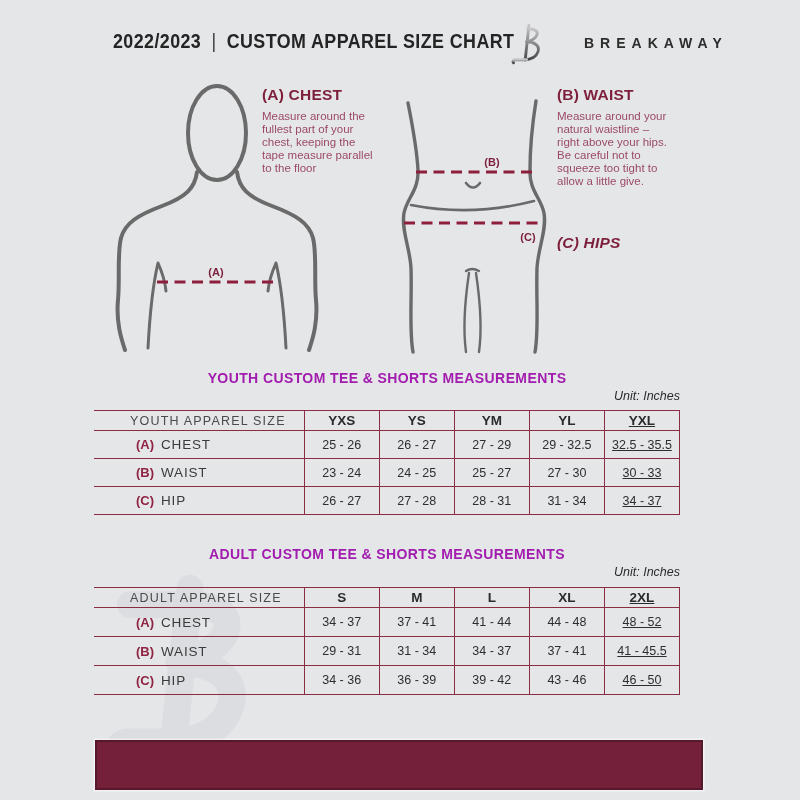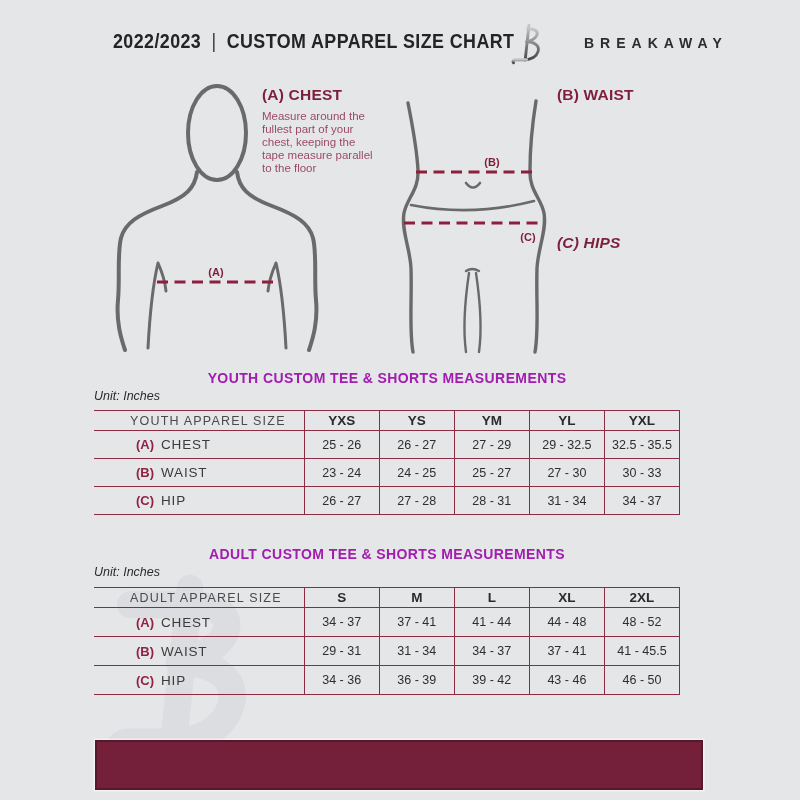--- a/index.html
+++ b/index.html
@@ -38,41 +38,41 @@
   .gh-hips {left:557px; top:234px;font-style:italic;} .gb-hips {left:557px; top:246px;}
   
   .figures{position:absolute; left:95px; top:80px; z-index:1;}
   .wmark{position:absolute; left:104px; top:572px; z-index:0; opacity:.75;}
   
   .sec-title{
     position:absolute; left:94px; width:586px; text-align:center;
     font-size:14px; font-weight:600; color:#a21caf; letter-spacing:.4px;
   }
   .sec-unit{
-    position:absolute; left:94px; width:586px; text-align:left;
+    position:absolute; left:94px; width:586px; text-align:right;
     font-size:12.5px; font-style:italic; font-weight:500; color:#2b2b2b;
   }
   .t-youth-title{top:370px;} .t-youth-unit{top:389px;}
   .t-adult-title{top:546px;} .t-adult-unit{top:565px;}
   
   .size-table{
     position:absolute; left:94px; width:586px;
     border-collapse:collapse; table-layout:fixed; z-index:1;
     background:transparent;
   }
   .tbl-youth{top:410px;} .tbl-adult{top:587px;}
   .size-table col.c-label{width:210px;}
   .size-table col.c-val{width:75px;}
   .size-table th,.size-table td{
     border-top:1.5px solid #8c2b44; padding:0; text-align:center;
     font-weight:400; color:#2e2e2e; font-size:12.5px;
   }
   .size-table tr:last-child th,.size-table tr:last-child td{border-bottom:1.5px solid #8c2b44;}
   .size-table th.val,.size-table td.val{border-left:1.5px solid #8c2b44;}
-  .size-table th.val:last-child,.size-table td.val:last-child{border-right:1.5px solid #8c2b44;}
+  .size-table th.val:last-child,.size-table td.val:last-child{border-right:1.5px solid #8c2b44;text-decoration:underline;}
   .size-table tr.hd{height:20px;}
   .size-table tr.rw{height:28px;}
   .tbl-adult tr.rw{height:29px;}
   .size-table th.val{font-size:13.5px; font-weight:700; color:#2b2b2b;}
   .size-table th.corner{
     text-align:left; padding-left:36px; font-size:12.5px; font-weight:400;
     color:#4a4a4a; letter-spacing:1.2px;
   }
   .size-table td.lbl{text-align:left; padding-left:42px; white-space:nowrap;}
   .size-table td.lbl .pfx{font-weight:700; color:#8e2342; margin-right:7px; font-size:13px;}
@@ -145,20 +145,26 @@
   </svg>
 
   <div class="guide-head gh-chest">(A) CHEST</div>
   <div class="guide-body gb-chest">Measure around the
 fullest part of your
 chest, keeping the
 tape measure parallel
 to the floor</div>
 
   <div class="guide-head gh-waist">(B) WAIST</div>
+  <div class="guide-body gb-waist">Measure around your
+natural waistline –
+right above your hips.
+Be careful not to
+squeeze too tight to
+allow a little give.</div>
 
   <div class="guide-head gh-hips">(C) HIPS</div>
 
   <div class="sec-title t-youth-title">YOUTH CUSTOM TEE &amp; SHORTS MEASUREMENTS</div>
   <div class="sec-unit t-youth-unit">Unit: Inches</div>
 
   <table class="size-table tbl-youth">
     <colgroup>
         <col class="c-label">
         <col class="c-val">

